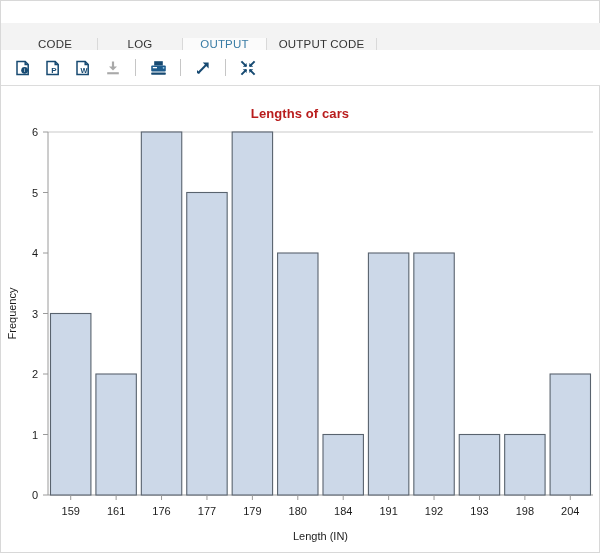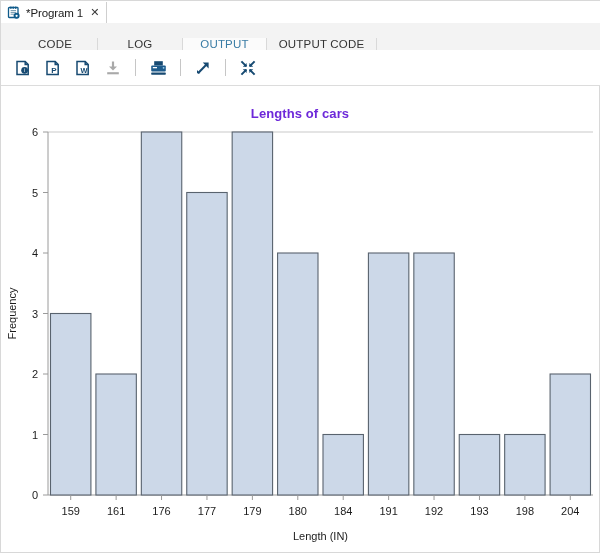--- a/index.html
+++ b/index.html
@@ -103,21 +103,21 @@
   
   .results-pane {
     position: absolute; left: 0; top: 86px;
     width: 598px; height: 465px;
     background: #ffffff;
     overflow: hidden;
   }
   .chart-title {
     position: absolute; left: 0; top: 19px; width: 598px;
     text-align: center;
-    font-size: 13px; font-weight: bold; color: #6d28d9;
+    font-size: 13px; font-weight: bold; color: #b91c1c;
     letter-spacing: 0.1px;
   }
   .plot-svg { position: absolute; left: 0; top: 0; }
   .axis-text {
     font-family: "Liberation Sans", sans-serif;
     font-size: 11px;
     fill: #1c1c1c;
   }
   .axis-title {
     font-family: "Liberation Sans", sans-serif;
@@ -127,37 +127,20 @@
   .bar-rect { fill: #ccd8e8; stroke: #59636e; stroke-width: 1.1; }
   .tick-line { stroke: #9a9a9a; stroke-width: 1; }
   .axis-line { stroke: #9a9a9a; stroke-width: 1; }
   .top-rule { stroke: #c9c9c9; stroke-width: 1; }
 </style>
 </head>
 <body>
 
 <div id="app">
 
-  <div class="window-tabs">
-    <div class="win-tab">
-      <span class="prog-icon">
-        <svg width="14" height="14" viewBox="0 0 14 14">
-          <rect x="1.5" y="1.5" width="9.5" height="10" rx="0.8" fill="#ffffff" stroke="#0f5a8a" stroke-width="1.3"></rect>
-          <rect x="3.2" y="0.6" width="1.3" height="2.2" fill="#0f5a8a"></rect>
-          <rect x="5.6" y="0.6" width="1.3" height="2.2" fill="#0f5a8a"></rect>
-          <rect x="8.0" y="0.6" width="1.3" height="2.2" fill="#0f5a8a"></rect>
-          <path d="M3.6 4.6 h5.4 M3.6 6.4 h5.4 M3.6 8.2 h3.4" stroke="#6f95ad" stroke-width="1"></path>
-          <circle cx="9.6" cy="9.8" r="3.0" fill="#0f5a8a"></circle>
-          <circle cx="9.6" cy="9.8" r="1.1" fill="#ffffff"></circle>
-        </svg>
-      </span>
-      <span class="win-tab-label">*Program 1</span>
-      <span class="win-tab-close">✕</span>
-    </div>
-  </div>
 
   <div class="view-tabs">
     <div class="vtab spacer-left" style="width:12px"></div>
     <div class="vtab" style="width:85px">CODE</div>
     <div class="vtab" style="width:85px">LOG</div>
     <div class="vtab active" style="width:84px">OUTPUT</div>
     <div class="vtab" style="width:110px">OUTPUT CODE</div>
     <div class="vtab vtab-fill"></div>
   </div>
 

